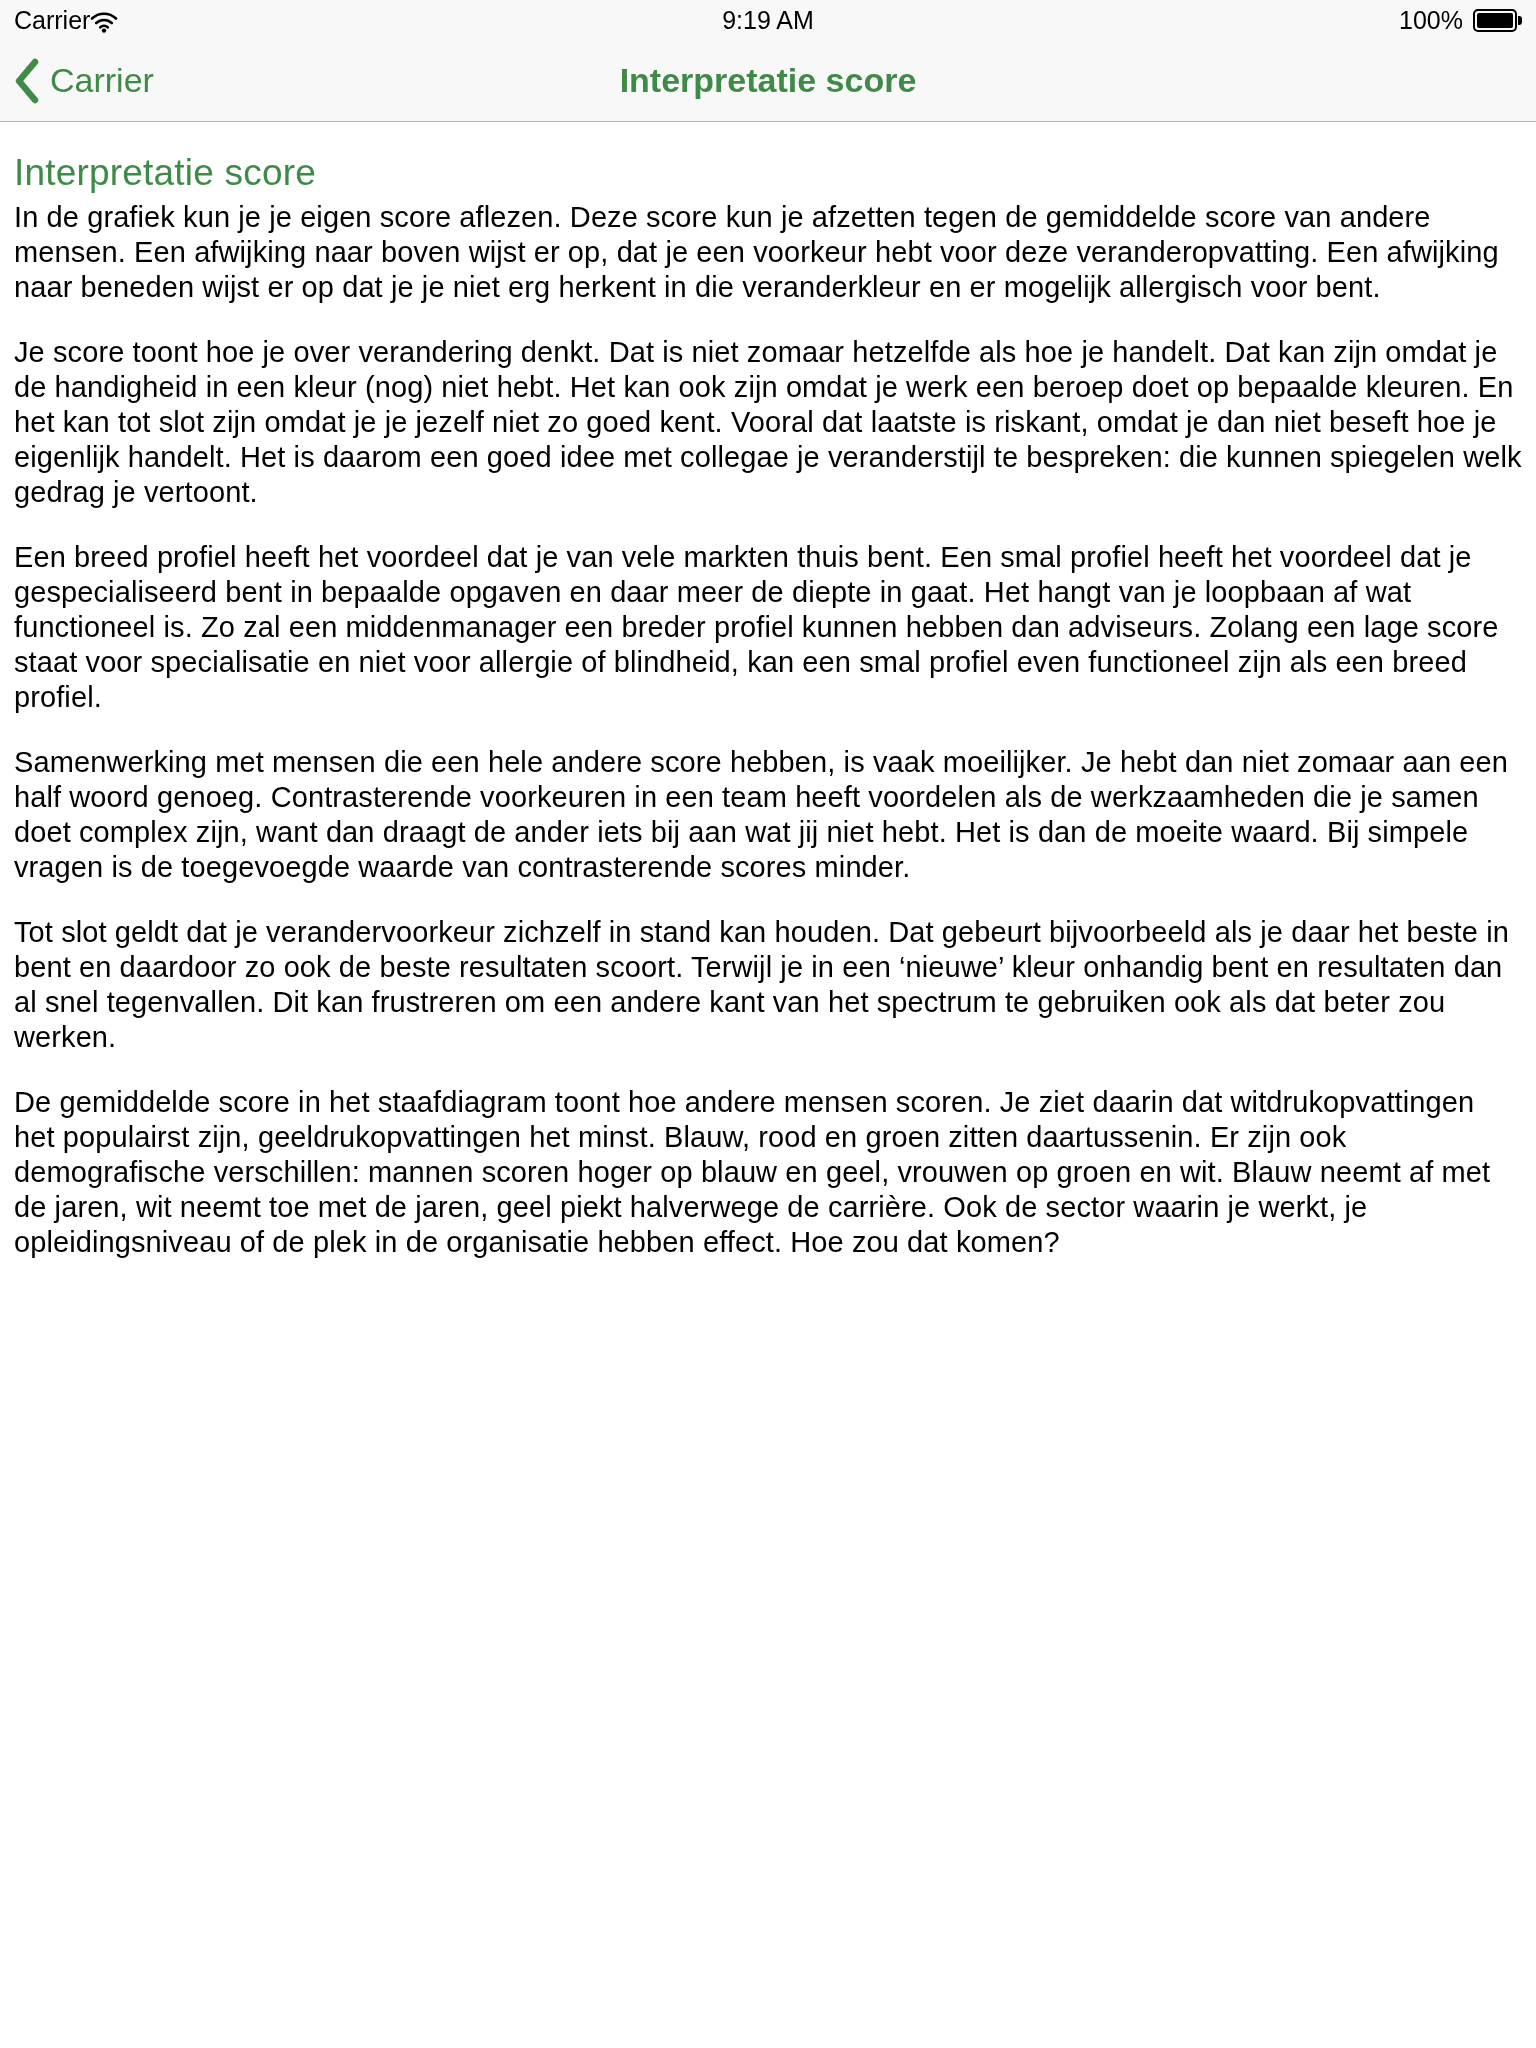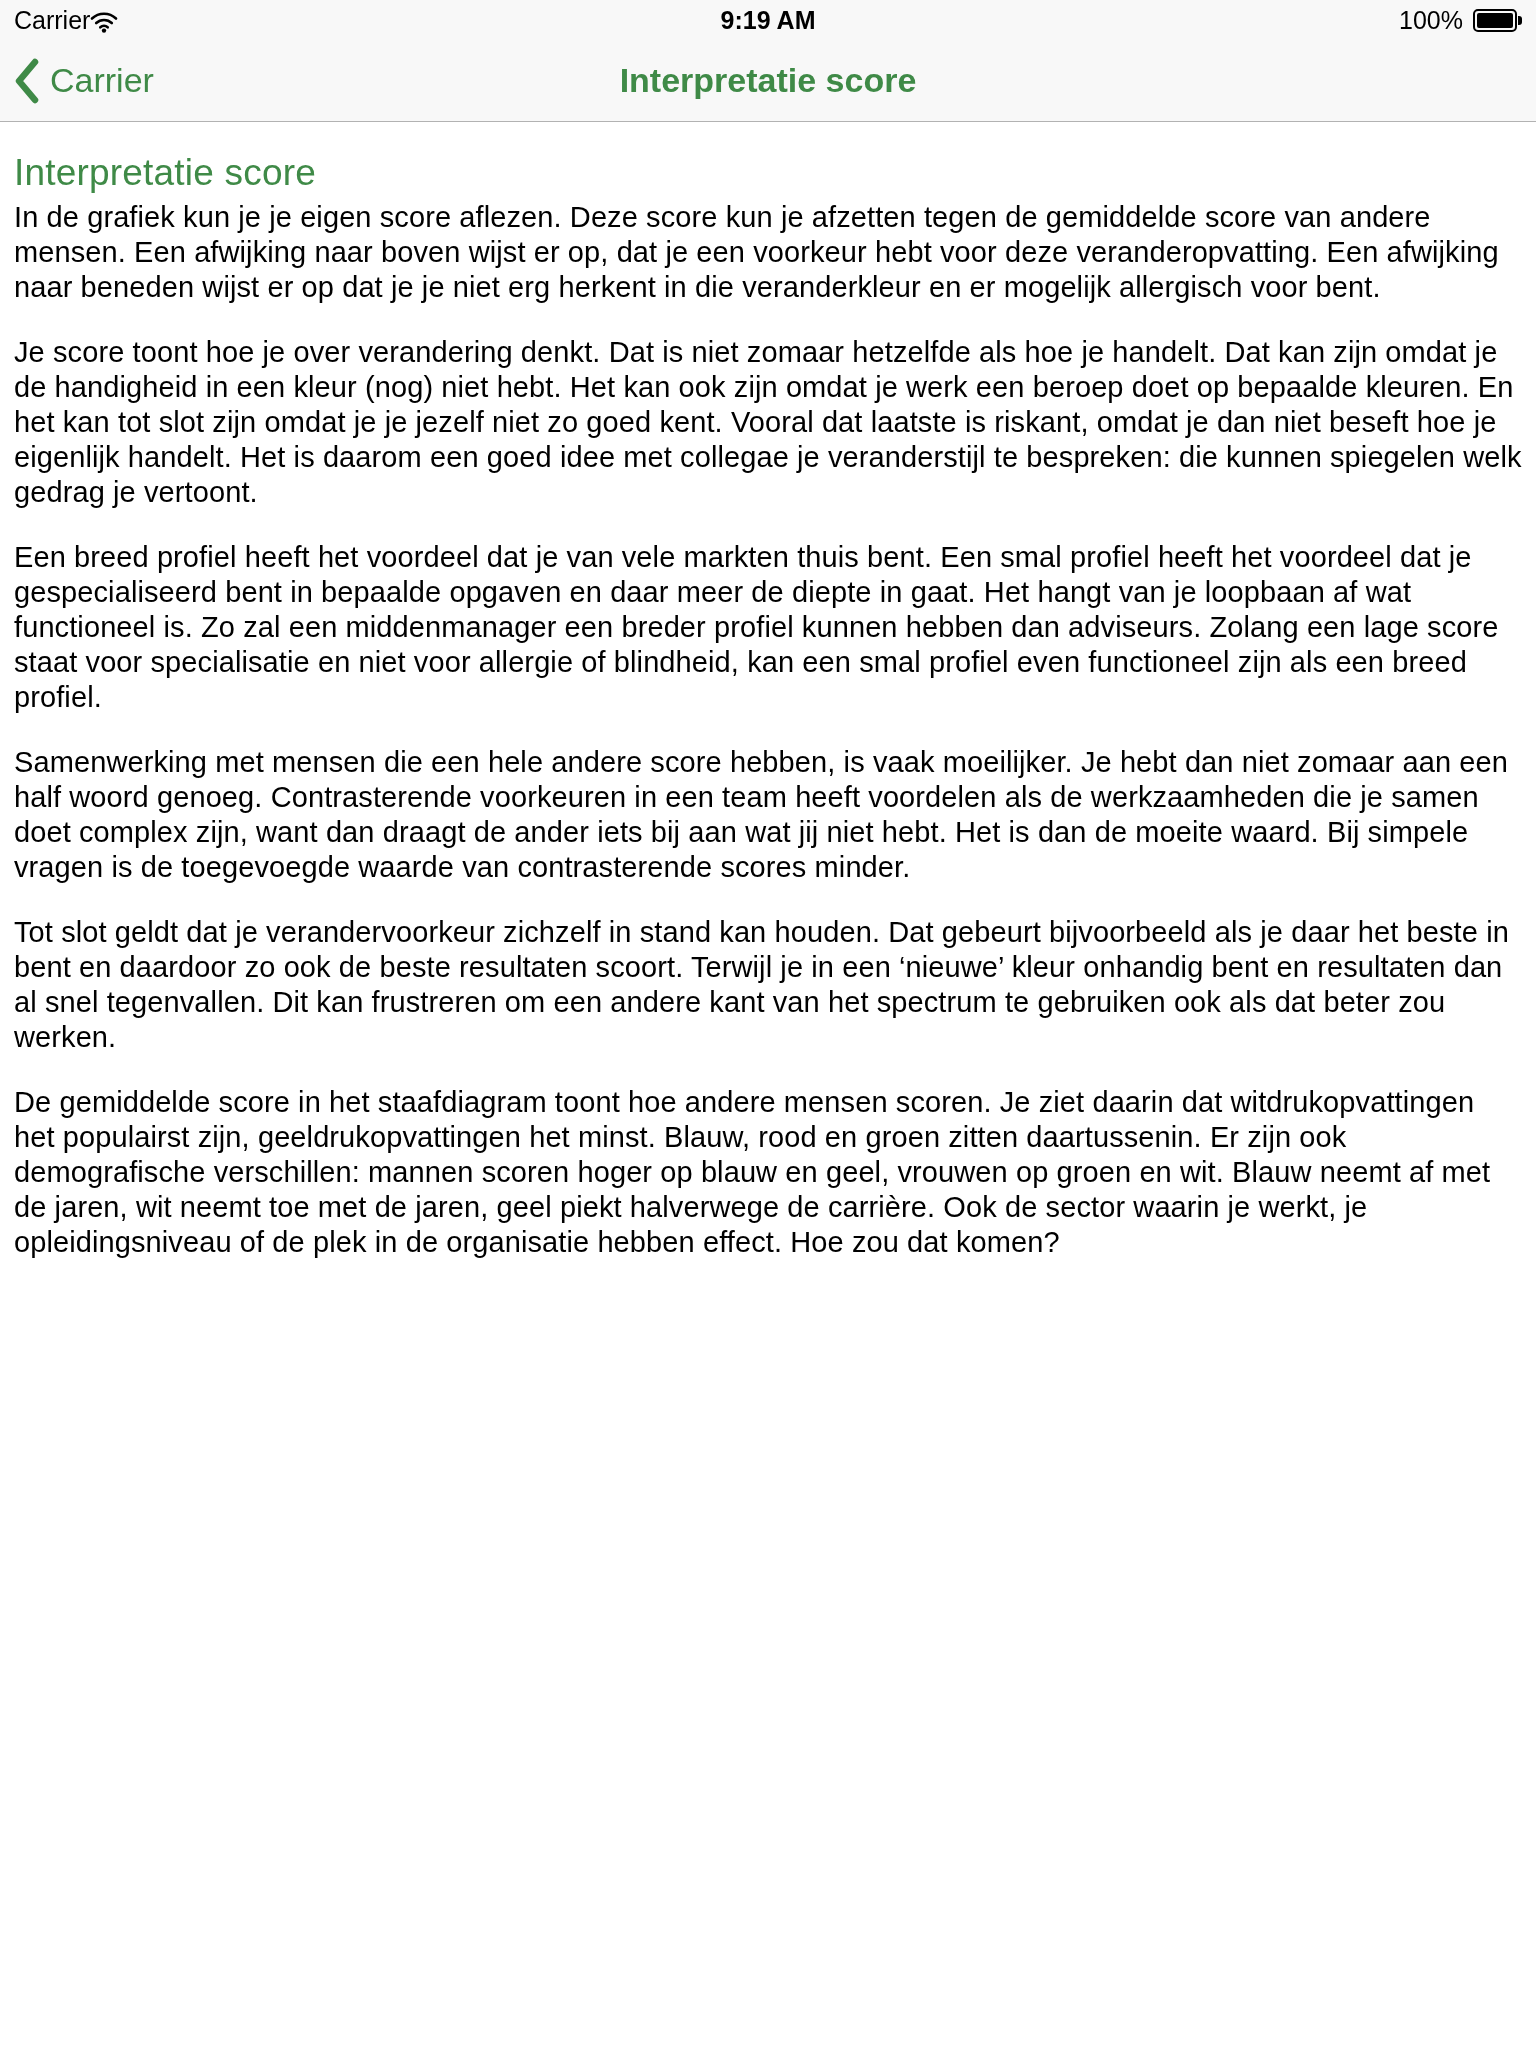--- a/index.html
+++ b/index.html
@@ -24,21 +24,21 @@
     padding: 0 14px;
     position: relative;
     font-size: 25px;
   }
   .status-left { display: flex; align-items: center; }
   .status-right { display: flex; align-items: center; gap: 8px; }
   .status-time {
     position: absolute;
     left: 0; right: 0;
     text-align: center;
-    font-weight: 700;
+    font-weight: 400;
     font-size: 25px;
   }
   .wifi-icon svg { display: block; margin-top: 3px; }
 
   .battery {
     display: inline-flex;
     align-items: center;
     margin-left: 2px;
   }
   .battery-body {

